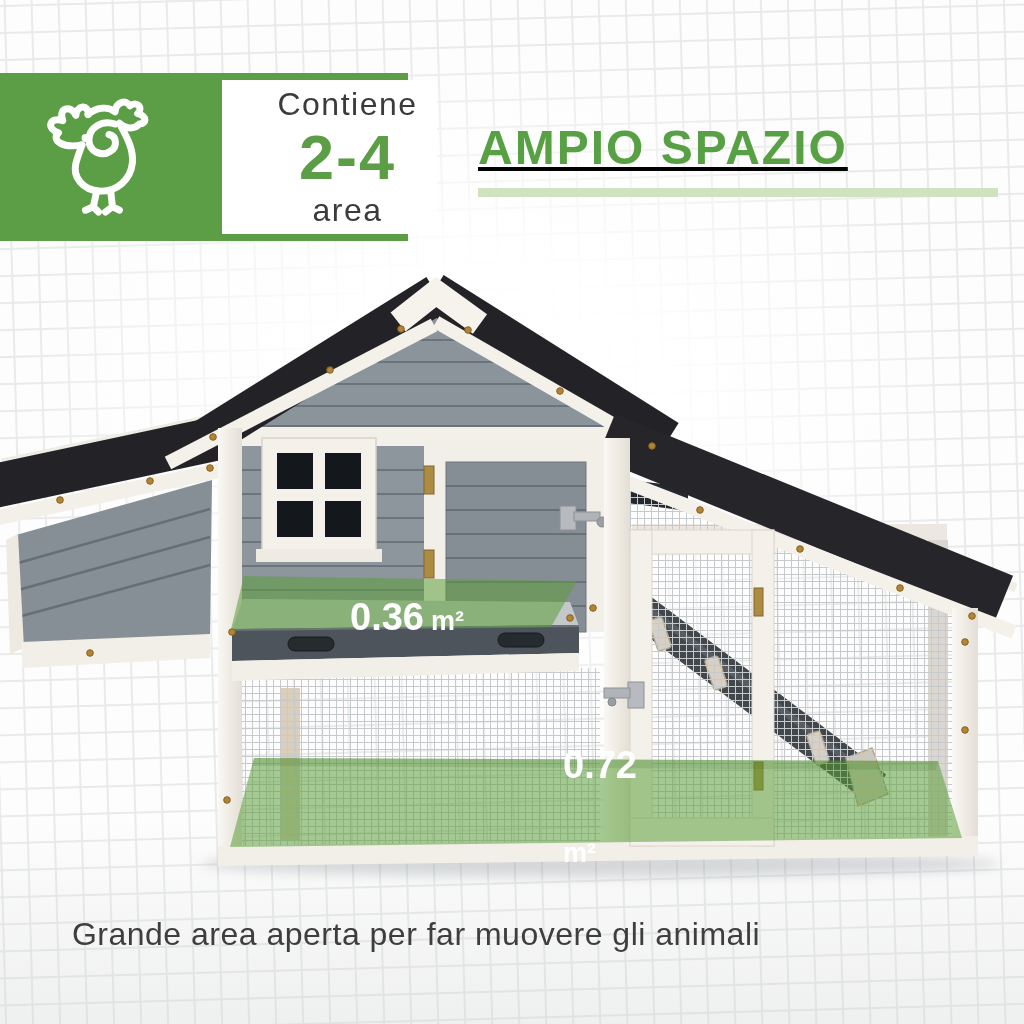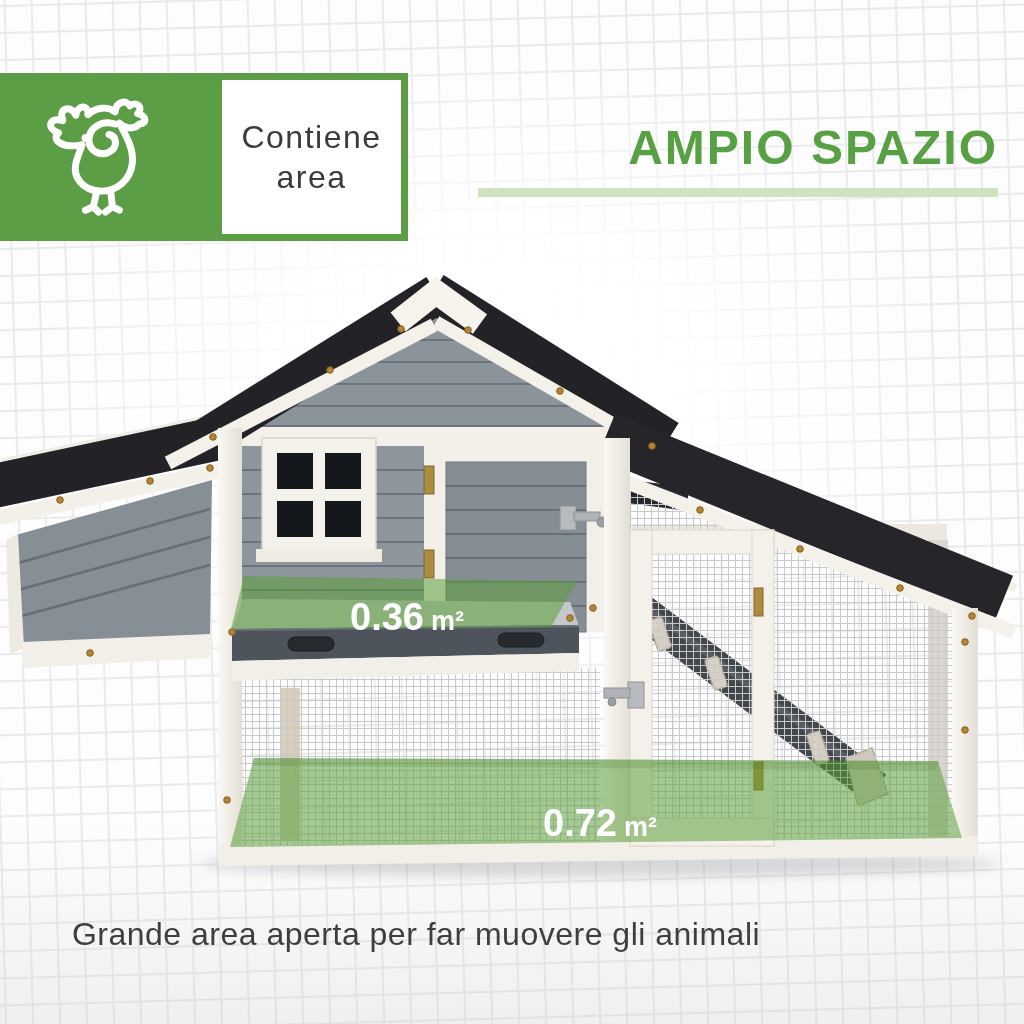--- a/index.html
+++ b/index.html
@@ -30,38 +30,38 @@
   .green-overlay-shade{fill:#2f6b1e;fill-opacity:.16;}
   
   .badge{
     position:absolute;left:0;top:73px;width:408px;height:168px;
     background:var(--accent_green,#5b9e45);
   }
   .hen-box{position:absolute;left:0;top:0;width:222px;height:168px;}
   .hen-box svg{position:absolute;left:28px;top:10px;}
   .badge-panel{
     position:absolute;left:222px;top:7px;width:179px;height:154px;background:#ffffff;
-    display:flex;flex-direction:column;justify-content:center;align-items:center;text-align:center;
+    display:flex;flex-direction:column;justify-content:center;align-items:center;text-align:center;padding-left:36px;
   }
   .badge-line1,.badge-line3{font-size:32px;color:var(--text_dark,#3b3b3b);letter-spacing:1.5px;line-height:1.25;}
   .badge-line2{font-size:63px;font-weight:bold;color:var(--accent_green,#5b9e45);letter-spacing:2px;line-height:1.05;}
   
-  .title-wrap{position:absolute;left:478px;top:120px;width:520px;text-align:right;}
+  .title-wrap{position:absolute;left:478px;top:120px;width:520px;text-align:left;text-decoration:underline;}
   .title{font-size:48px;font-weight:bold;color:var(--title_green,#57a144);letter-spacing:2px;white-space:nowrap;}
   .title-underline{margin-top:13px;height:9px;background:var(--underline_green,#cfe3c1);}
   
   .area-label{
     position:absolute;transform:translate(-50%,-50%);
     color:#ffffff;font-weight:bold;white-space:nowrap;
     display:flex;align-items:baseline;gap:7px;
   }
   .area-label .val{font-size:38px;}
   .area-label .unit{font-size:27px;font-weight:bold;margin-top:44px;}
   .area-house{left:407px;top:600px;}
-  .area-run{left:600px;top:806px;}
+  .area-run{left:600px;top:806px;flex-direction:column;}
   
   .caption{
     position:absolute;left:0;top:916px;width:832px;text-align:center;
     font-size:32px;color:var(--caption_gray,#3e3e3e);letter-spacing:.5px;
   }
 </style>
 </head>
 <body>
 
 <div class="stage">
@@ -257,20 +257,21 @@
           <path d="M69 25 C78 17 92 15 100 22 C101 11 113 7 117 15 C125 9 133 17 126 24 C135 26 138 35 128 36 C121 43 111 41 105 35 C114 52 121 64 120 80 C118 100 102 114 82 113 C63 112 51 97 55 81 C58 70 60 66 62 60"></path>
           <path d="M100 36 C85 31 70 40 70 54 C70 68 85 74 95 67 C103 62 102 50 93 48"></path>
           <path d="M79 113 L75 131 M75 131 L66 135 M75 131 L81 137"></path>
           <path d="M95 113 L97 131 M97 131 L89 137 M97 131 L105 135"></path>
         </g>
         <circle cx="66" cy="52" r="4.5" fill="#ffffff"></circle>
       </svg>
     </div>
     <div class="badge-panel">
       <div class="badge-line1">Contiene</div>
+      <div class="badge-line2">2-4</div>
       <div class="badge-line3">area</div>
     </div>
   </div>
 
   <div class="title-wrap">
     <div class="title">AMPIO SPAZIO</div>
     <div class="title-underline"></div>
   </div>
 
   <div class="area-label area-house">

